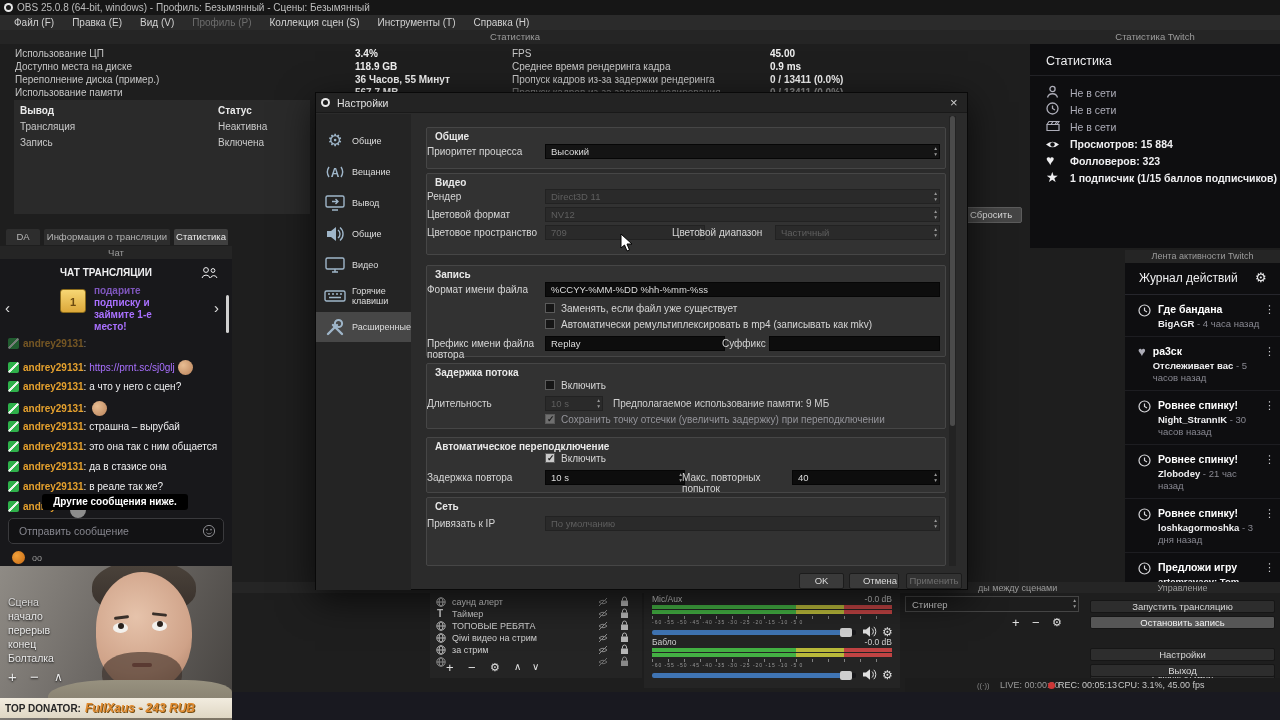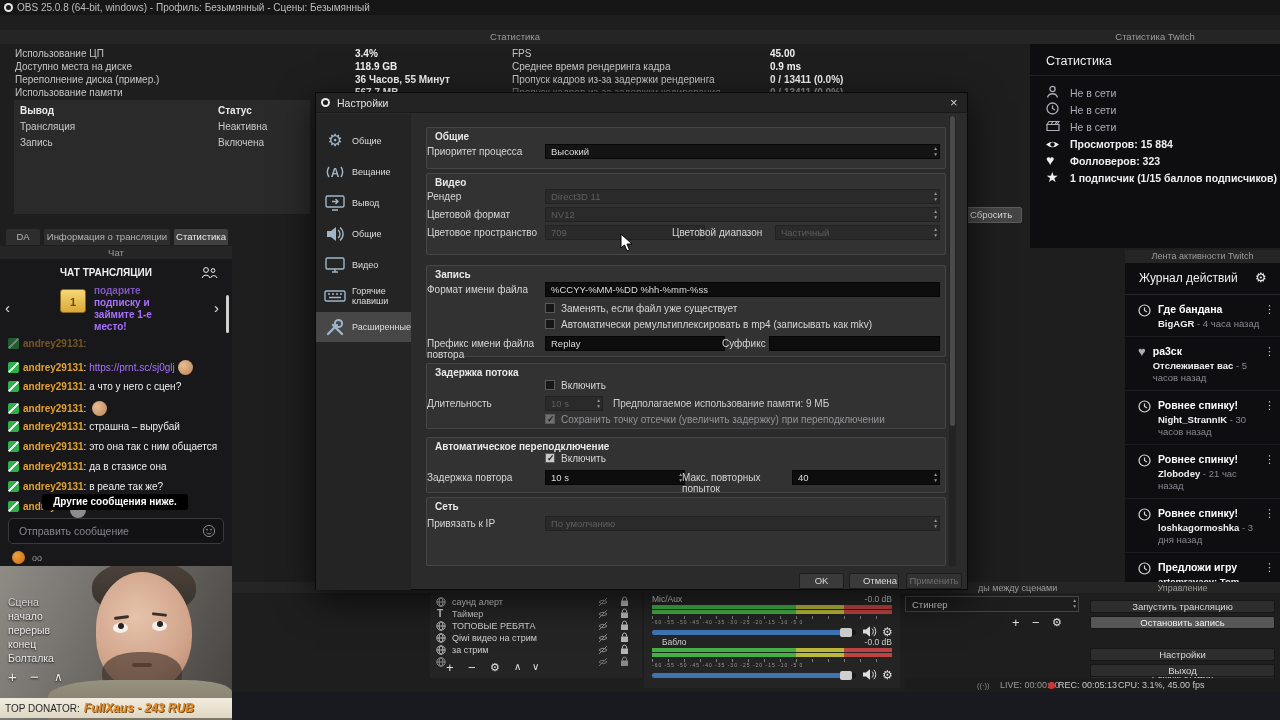--- a/index.html
+++ b/index.html
@@ -102,20 +102,29 @@
 </head>
 <body>
 
 <div class="screen">
 
   <div class="titlebar">
     <span class="obs-dot"></span>
     <span class="t" style="left:17px;top:2px;font-size:10px;color:#bdbdbd;">OBS 25.0.8 (64-bit, windows) - Профиль: Безымянный - Сцены: Безымянный</span>
   </div>
 
+  <div class="menubar">
+    <span class="menu-item">Файл (F)</span>
+    <span class="menu-item">Правка (E)</span>
+    <span class="menu-item">Вид (V)</span>
+    <span class="menu-item dim">Профиль (P)</span>
+    <span class="menu-item">Коллекция сцен (S)</span>
+    <span class="menu-item">Инструменты (T)</span>
+    <span class="menu-item">Справка (H)</span>
+  </div>
 
   <div class="dockhead" style="left:0;top:30px;width:1030px;height:14px;">Статистика</div>
   <div>
     <span class="t slabel" style="left:15px;top:48px;">Использование ЦП</span>
     <span class="t sval" style="left:355px;top:48px;">3.4%</span>
     <span class="t slabel" style="left:15px;top:61px;">Доступно места на диске</span>
     <span class="t sval" style="left:355px;top:61px;">118.9 GB</span>
     <span class="t slabel" style="left:15px;top:74px;">Переполнение диска (пример.)</span>
     <span class="t sval" style="left:355px;top:74px;">36 Часов, 55 Минут</span>
     <span class="t slabel" style="left:15px;top:87px;">Использование памяти</span>
@@ -298,21 +307,21 @@
     <div class="ticks" style="left:8px;top:24px;width:240px;"></div>
     <span class="ticknums" style="left:8px;top:27px;width:240px;">-60 -55 -50 -45 -40 -35 -30 -25 -20 -15 -10 -5 0</span>
     <div class="volslider" style="left:8px;top:38px;width:204px;"></div>
     <div class="volfill" style="left:8px;top:38px;width:192px;"></div>
     <div class="volhandle" style="left:196px;top:36px;"></div>
     <svg class="t" style="left:218px;top:33px;" width="15" height="13">
         <path d="M1 4.5 h3 l4-3.2 v10.4 l-4-3.2 h-3z" fill="#e0e0e0"></path>
         <path d="M10 3.5 a4 4 0 0 1 0 6 M11.8 1.8 a6.5 6.5 0 0 1 0 9.4" stroke="#e0e0e0" fill="none"></path>
       </svg>
     <span class="t g" style="left:238px;top:33px;font-size:12px;">⚙</span>
-    <span class="t" style="left:8px;top:45px;font-size:8.5px;color:#cfcfcf;margin-left:10px;">Бабло</span>
+    <span class="t" style="left:8px;top:45px;font-size:8.5px;color:#cfcfcf;">Бабло</span>
     <span class="t" style="left:200px;top:45px;width:48px;text-align:right;font-size:8.5px;color:#cfcfcf;">-0.0 dB</span>
     <div class="meter" style="left:8px;top:56px;width:240px;"></div>
     <div class="meter" style="left:8px;top:61px;width:240px;"></div>
     <div class="ticks" style="left:8px;top:67px;width:240px;"></div>
     <span class="ticknums" style="left:8px;top:70px;width:240px;">-60 -55 -50 -45 -40 -35 -30 -25 -20 -15 -10 -5 0</span>
     <div class="volslider" style="left:8px;top:81px;width:204px;"></div>
     <div class="volfill" style="left:8px;top:81px;width:192px;"></div>
     <div class="volhandle" style="left:196px;top:79px;"></div>
     <svg class="t" style="left:218px;top:76px;" width="15" height="13">
         <path d="M1 4.5 h3 l4-3.2 v10.4 l-4-3.2 h-3z" fill="#e0e0e0"></path>
@@ -635,18 +644,18 @@
     <span class="scene-text" style="left:8px;top:30px;color:#d6d6d6;">Сцена</span>
     <span class="scene-text" style="left:8px;top:44px;">начало</span>
     <span class="scene-text" style="left:8px;top:58px;">перерыв</span>
     <span class="scene-text" style="left:8px;top:72px;">конец</span>
     <span class="scene-text" style="left:8px;top:86px;">Болталка</span>
     <span class="scene-text" style="left:8px;top:102px;font-size:15px;">+</span>
     <span class="scene-text" style="left:30px;top:102px;font-size:15px;">−</span>
     <span class="scene-text" style="left:54px;top:104px;font-size:12px;">∧</span>
 
     <div class="donation">
-      <span style="font-size:10px;font-weight:normal;color:#262626;margin-left:5px;">TOP DONATOR:</span>
+      <span style="font-size:10px;font-weight:bold;color:#262626;margin-left:5px;">TOP DONATOR:</span>
       <span style="font-size:12px;font-weight:bold;font-style:italic;color:#e08a2e;margin-left:4px;text-shadow:1px 1px 0 #7a5218;">FullXaus - 243 RUB</span>
     </div>
   </div>
 
 </div>
 
 </body></html>

